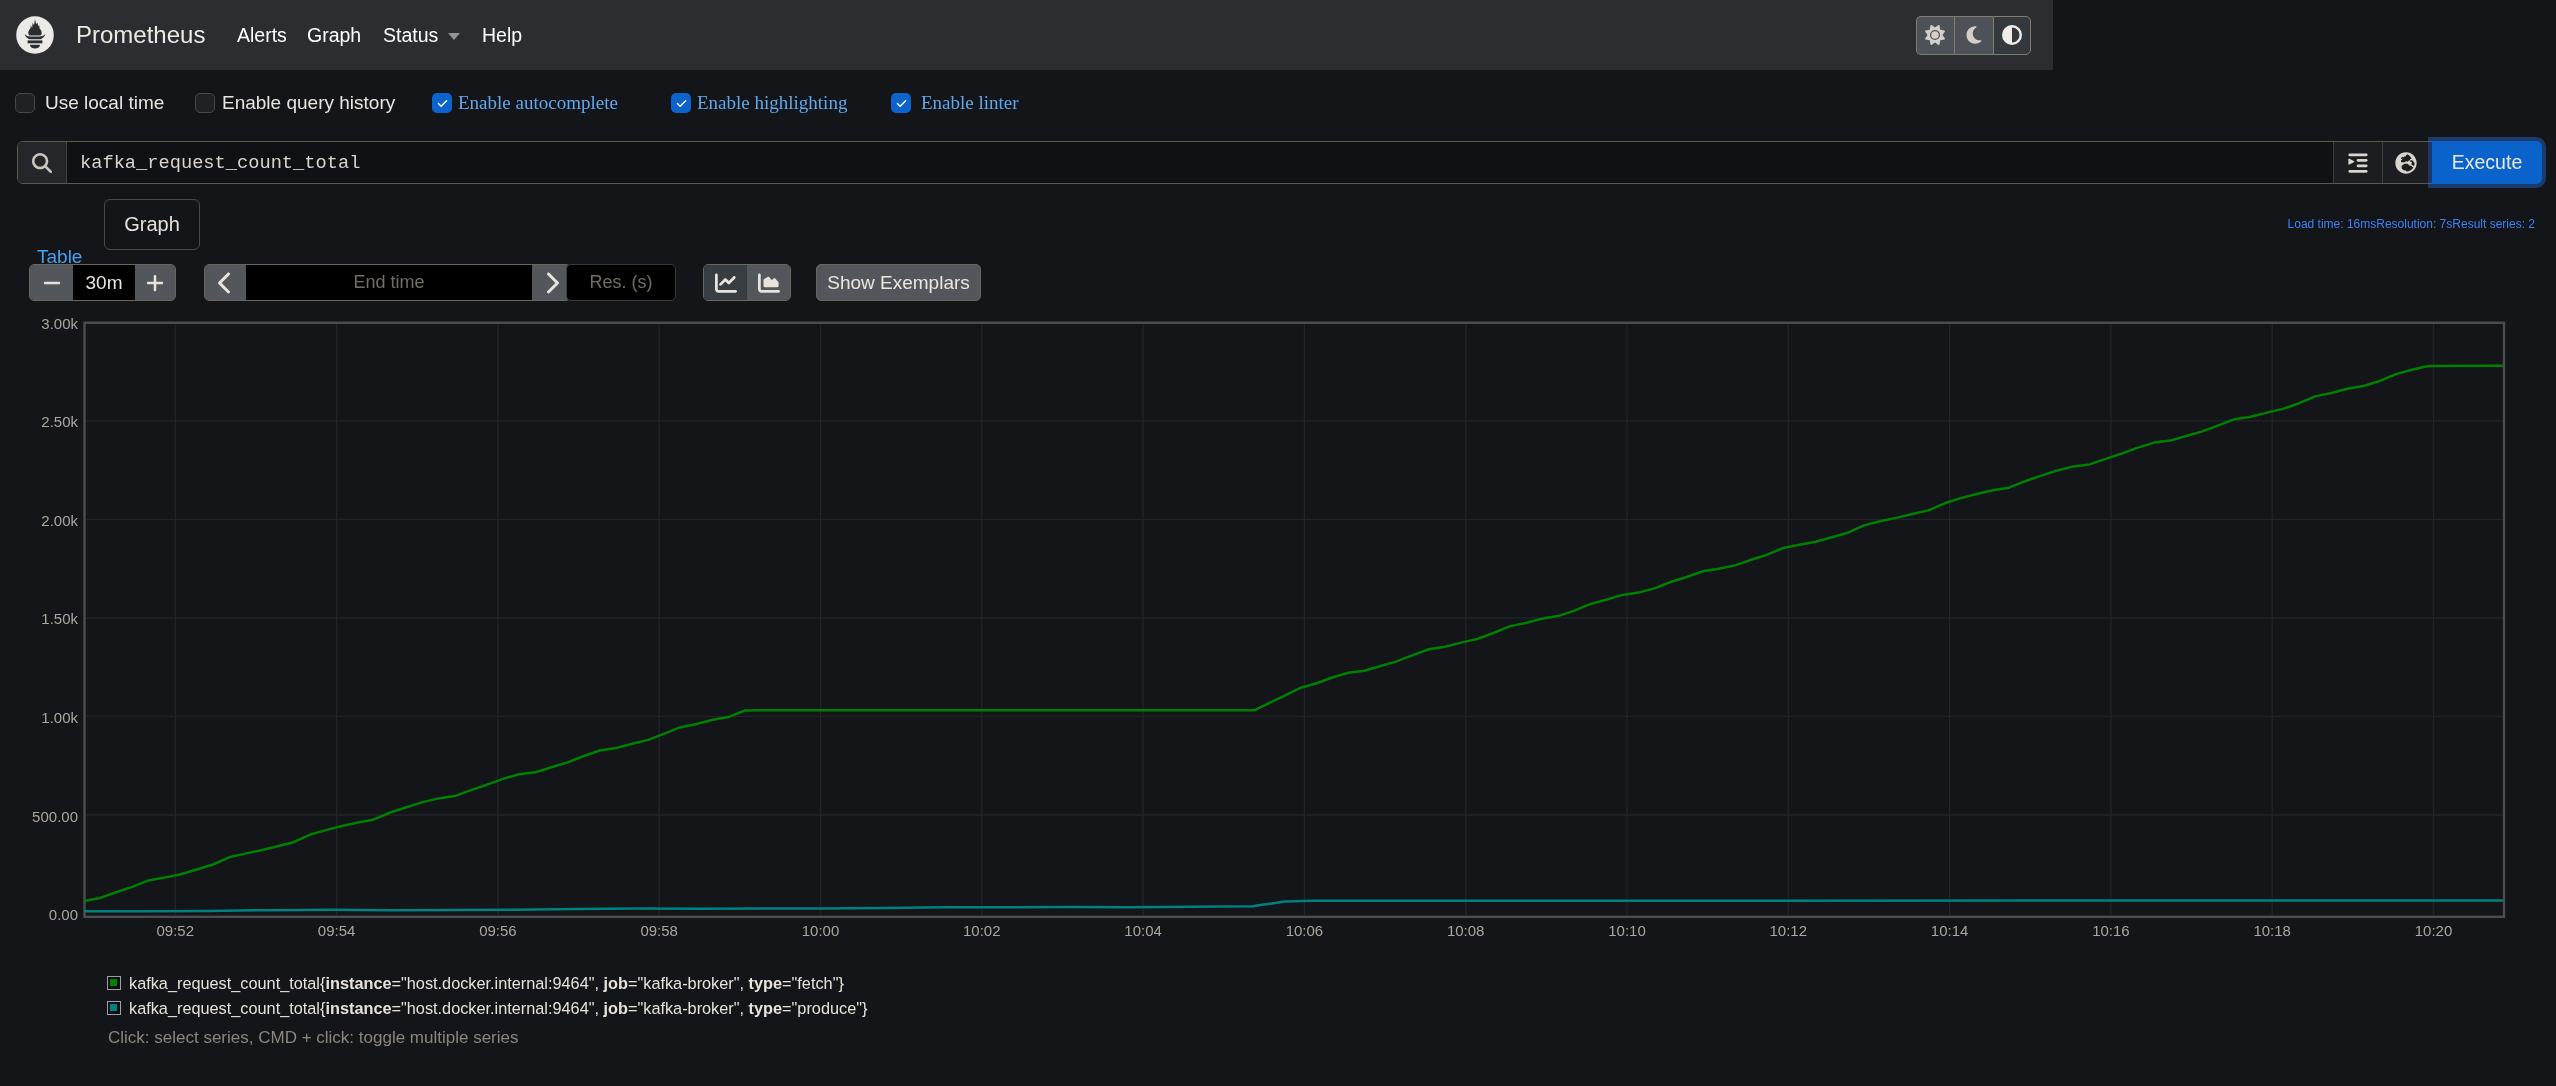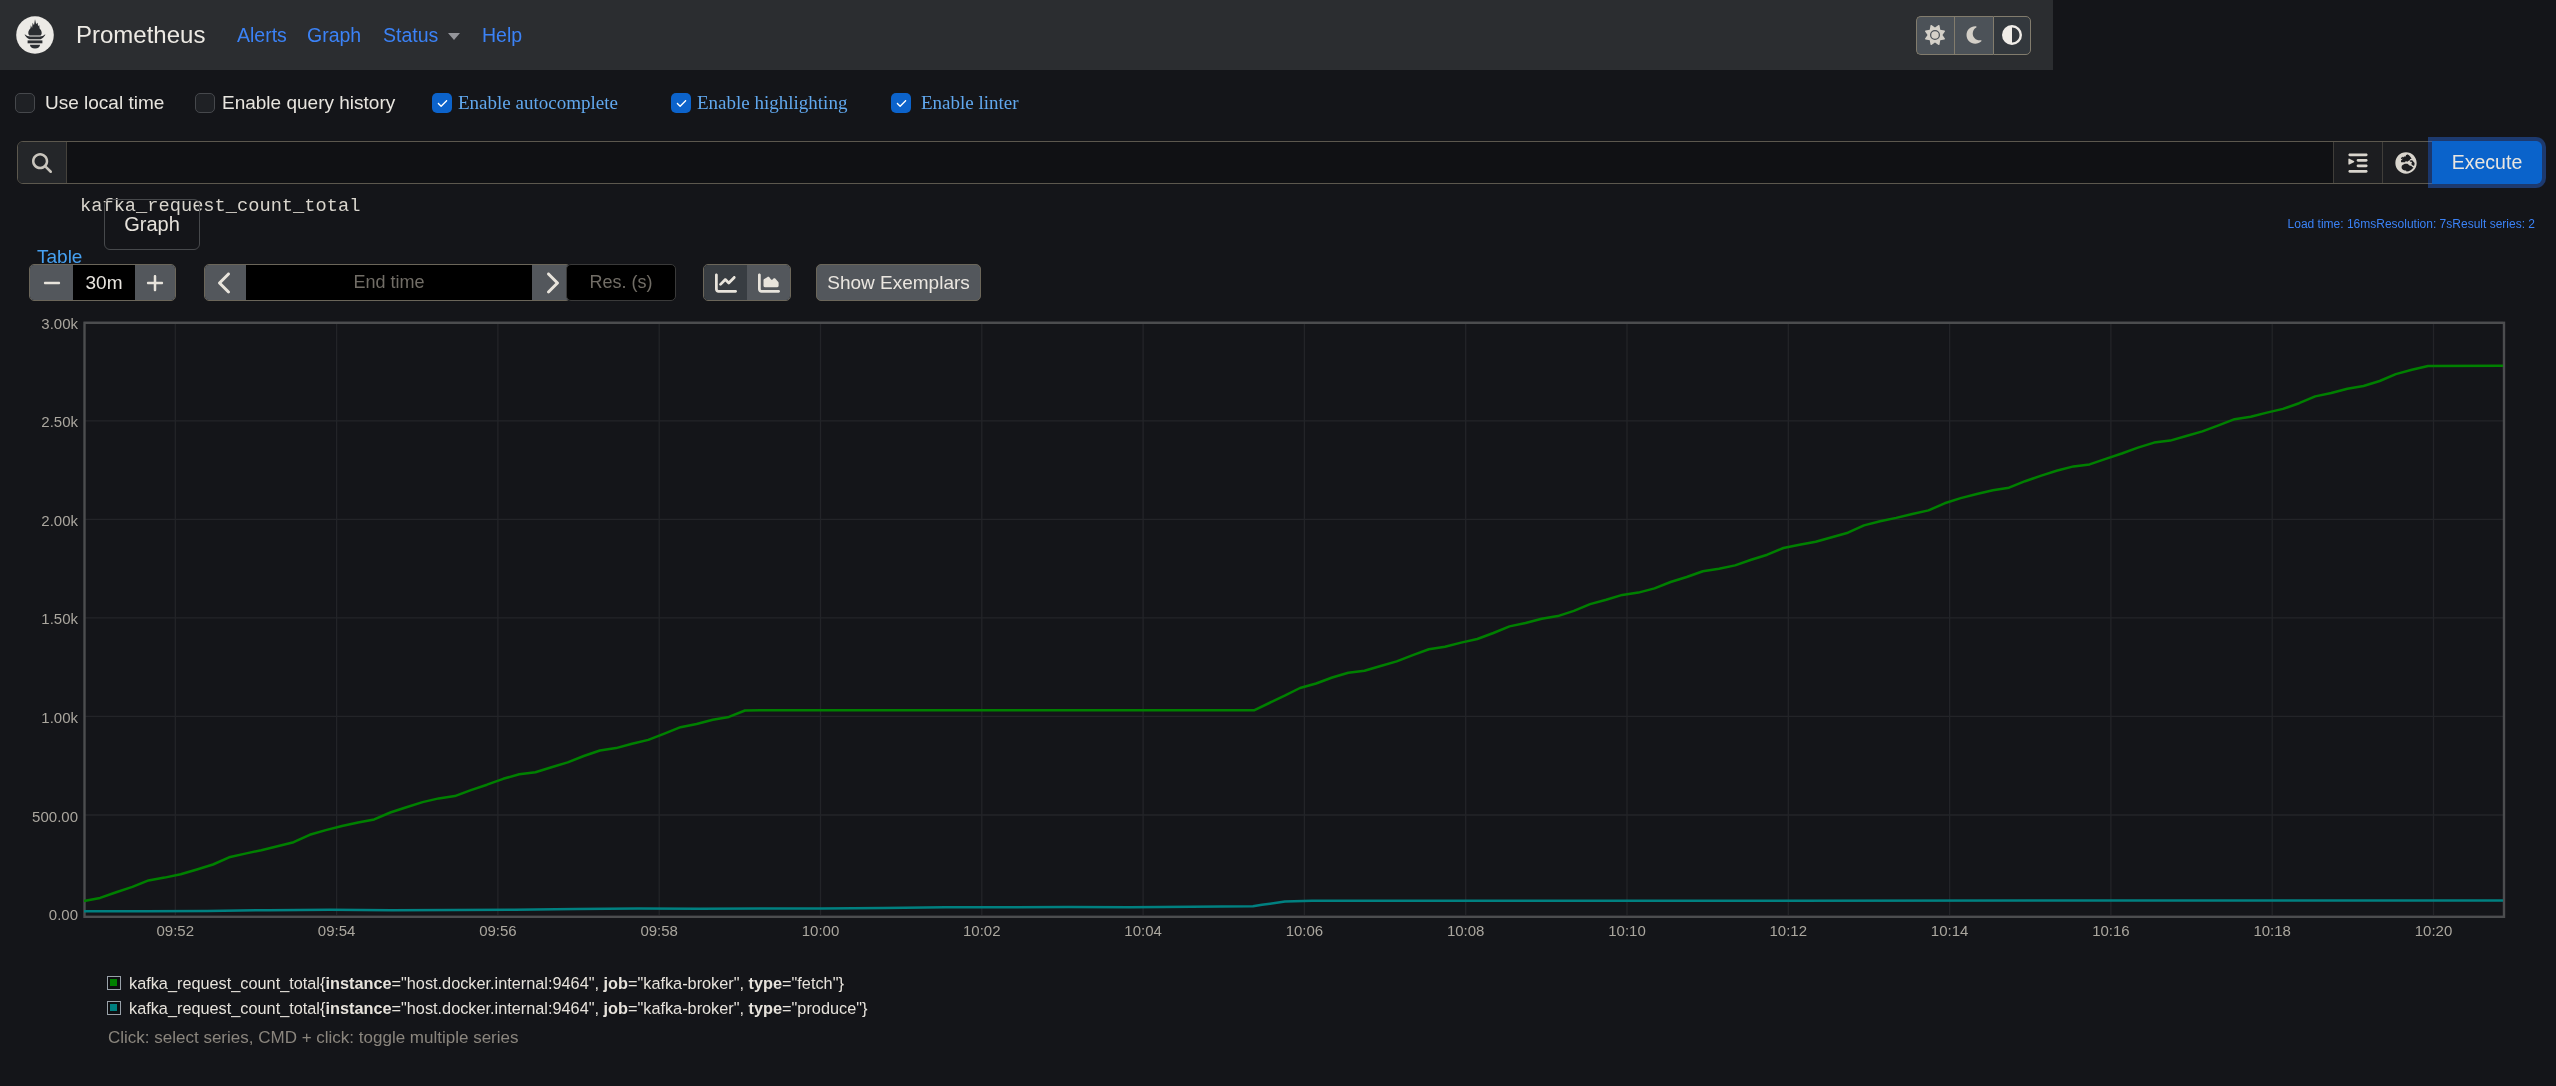--- a/index.html
+++ b/index.html
@@ -2,37 +2,37 @@
 <html><head>
 <meta charset="utf-8">
 <style>
 * { margin:0; padding:0; box-sizing:border-box; }
 html,body { width:2556px; height:1086px; background:#141519; font-family:"Liberation Sans",sans-serif; overflow:hidden; }
 
 
 #nav { position:absolute; left:0; top:0; width:2053px; height:70px; background:#2b2d30; }
 #nav .brand { position:absolute; left:76px; top:21px; font-size:24px; color:#edeae4; }
 #nav .logo { position:absolute; left:16px; top:16px; }
-.navlink { position:absolute; top:24px; font-size:19.5px; color:#3b82f6; }
+.navlink { position:absolute; top:24px; font-size:19.5px; color:#ffffff; }
 #themegrp { position:absolute; right:22px; top:15.5px; display:flex; }
 #themegrp .tbtn { width:38.5px; height:39px; background:#4c5258; border:1px solid #827c6d; border-right:none; display:flex; align-items:center; justify-content:center; }
 #themegrp .tbtn:first-child { border-radius:5px 0 0 5px; }
 #themegrp .tbtn.last { border-radius:0 5px 5px 0; background:#33383d; border:1px solid #827c6d; }
 
 
 .chk { position:absolute; top:93px; width:20px; height:20px; border-radius:5px; }
 .chk.off { background:#1f2125; border:1px solid #46484c; }
 .chk.on { background:#0c63cb; display:flex; align-items:center; justify-content:center; }
 .chklab { position:absolute; top:92px; font-size:19px; color:#e8e5df; }
 .chklab.blue { color:#61a8ee;font-family:Liberation Serif, serif; }
 
 
 #qbar { position:absolute; left:17px; top:141px; width:2524px; height:43px; border:1px solid #5c584e; border-radius:6px; background:#101114; }
 #qsearch { position:absolute; left:0; top:0; width:49px; height:41px; background:#242629; border-right:1px solid #45423c; border-radius:5px 0 0 5px; display:flex; align-items:center; justify-content:center; }
-#qtext { position:absolute; left:62px; top:10px; font-family:"Liberation Mono",monospace; font-size:18.7px; color:#d9d5cd;margin-top:43px; }
+#qtext { position:absolute; left:62px; top:10px; font-family:"Liberation Mono",monospace; font-size:18.7px; color:#d9d5cd; }
 #qind { position:absolute; left:2315px; top:0; width:49px; height:41px; background:#1c1d20; border-left:1px solid #403e3a; display:flex; align-items:center; justify-content:center; }
 #qglobe { position:absolute; left:2364px; top:0; width:46px; height:41px; background:#1c1d20; border-left:1px solid #403e3a; display:flex; align-items:center; justify-content:center; }
 #qexec { position:absolute; left:2414px; top:-1px; width:110px; height:43px; background:#0a63cb; border-radius:0 6px 6px 0; color:#e9e6e0; font-size:19.5px; display:flex; align-items:center; justify-content:center; box-shadow:0 0 0 4px rgba(42,110,230,0.42); }
 
 
 #tablink { position:absolute; left:37px; top:213px; font-size:19px; color:#46a1f2;margin-top:33px; }
 #graphtab { position:absolute; left:104px; top:199px; width:96px; height:51px; border:1px solid #47494c; border-radius:6px; color:#e6e2db; font-size:20px; display:flex; align-items:center; justify-content:center; }
 #stats { position:absolute; top:199px; right:21px; font-size:12px; color:#3b82f6; line-height:51px; display:flex; }
 
 

